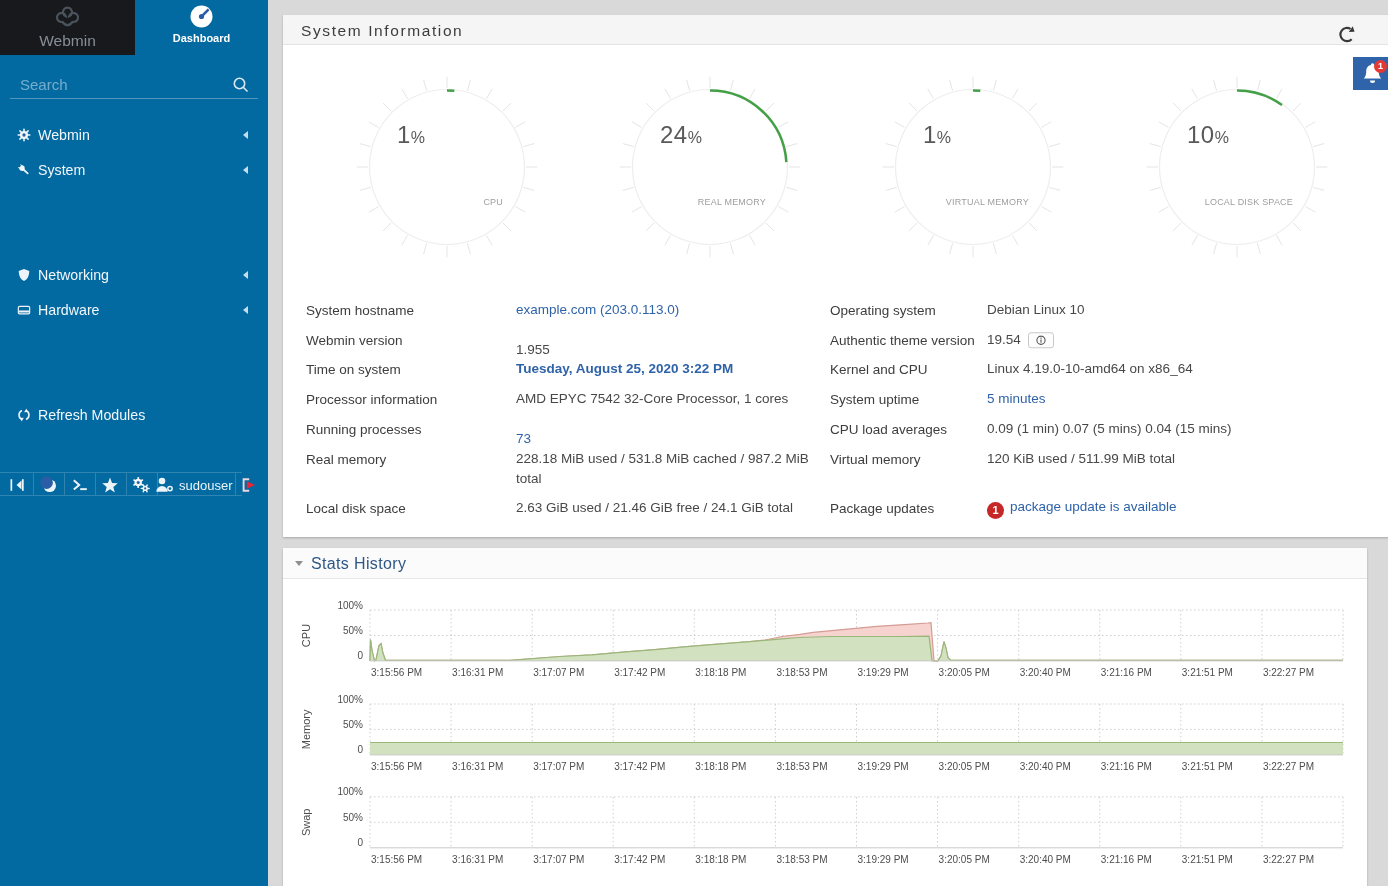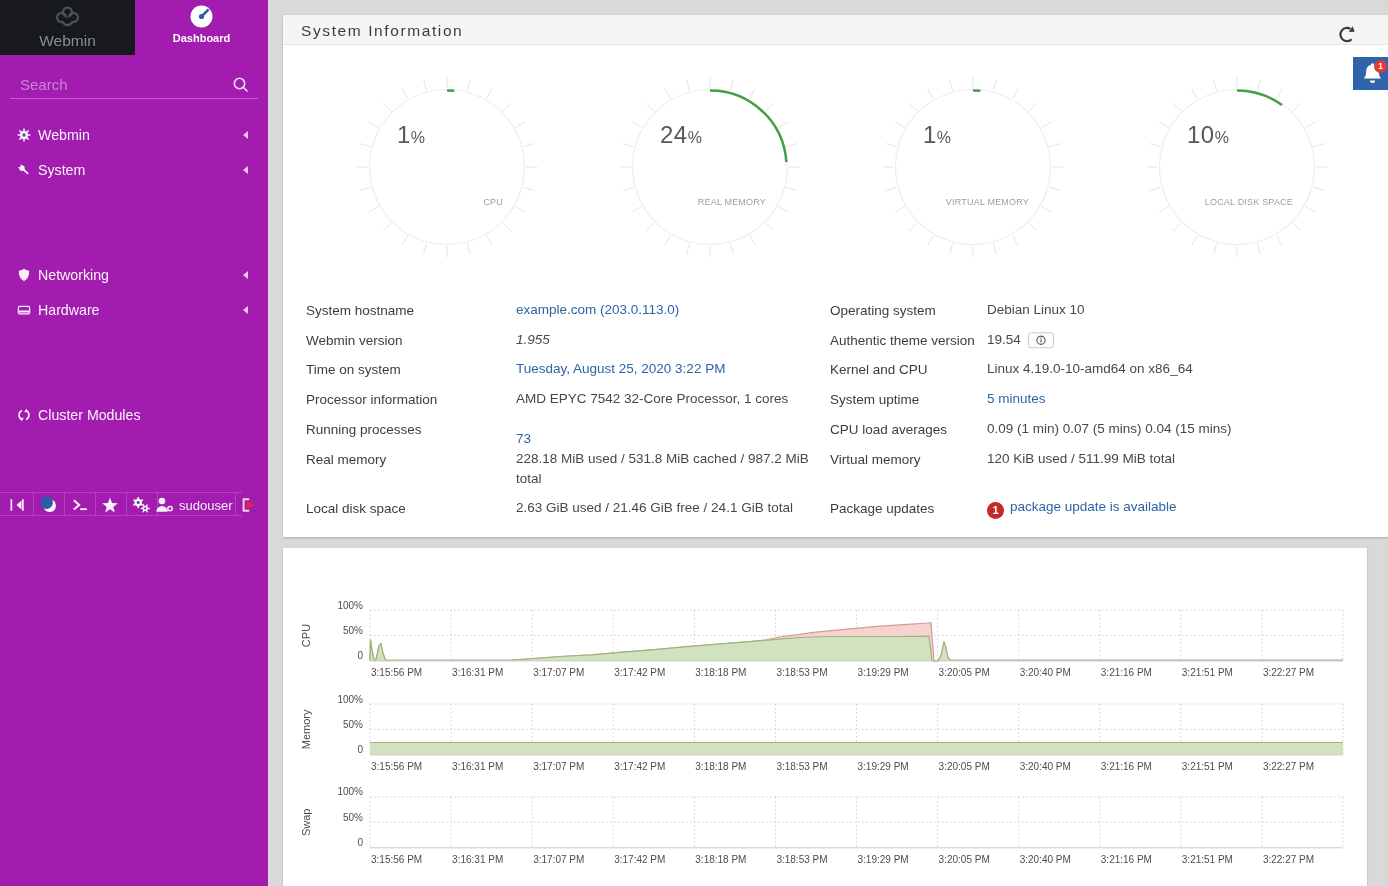--- a/index.html
+++ b/index.html
@@ -1,34 +1,34 @@
 <!DOCTYPE html>
 <html><head>
 <meta charset="utf-8">
 <style>
   * { margin:0; padding:0; box-sizing:border-box; }
   html,body { width:1388px; height:886px; overflow:hidden; }
   body { font-family:"Liberation Sans", sans-serif; background:#d9d9d9; }
   #page { position:relative; width:1388px; height:886px; overflow:hidden; }
   .abs { position:absolute; }
-  #sidebar { left:0; top:0; width:268px; height:886px; background:#a21caf;padding-left:6px; }
+  #sidebar { left:0; top:0; width:268px; height:886px; background:#0369a1;padding-left:6px; }
   #tab-webmin { left:0; top:0; width:135px; height:55px; background:#17191c; }
   .tab-label { width:100%; text-align:center; position:absolute; top:32px; }
   #tab-webmin .tab-label { color:#878e97; font-size:15.5px; }
   #tab-dash { left:135px; top:0; width:133px; height:55px; }
   #tab-dash .tab-label { color:#fff; font-weight:bold; font-size:11px; }
   #search-ph { left:20px; top:76px; font-size:15px; color:rgba(255,255,255,0.45); }
   #search-line { left:10px; top:98px; width:248px; height:1px; background:rgba(255,255,255,0.3); }
   .mi { position:absolute; left:0; width:268px; height:35px; color:rgba(255,255,255,0.95); }
   .mi .txt { position:absolute; left:38px; top:50%; transform:translateY(-50%); font-size:14.2px; }
   .mi .ico { position:absolute; left:17px; top:50%; transform:translateY(-50%); width:14px; height:14px; }
   .mi .car { position:absolute; right:20px; top:50%; transform:translateY(-50%); width:0; height:0;
              border-top:4px solid transparent; border-bottom:4px solid transparent;
              border-right:5px solid rgba(255,255,255,0.78); }
-  #toolbar { left:0; top:492px; width:242px; height:24px;
+  #toolbar { left:0; top:472px; width:242px; height:24px;
              border-top:1px solid rgba(255,255,255,0.18); border-bottom:1px solid rgba(255,255,255,0.18); }
   .sep { position:absolute; top:0; width:1px; height:22px; background:rgba(255,255,255,0.18); }
   .card { position:absolute; background:#fff; box-shadow:0 1px 2px rgba(0,0,0,0.22); }
   #card1 { left:283px; top:15px; width:1166px; height:522px; }
   #card1 .hdr { position:absolute; left:0; top:0; width:100%; height:30px; background:#f5f5f5;
                 border-bottom:1px solid #e4e4e4; }
   #card1 .hdr .t { position:absolute; left:18px; top:7px; font-size:15.5px; letter-spacing:1.6px; color:#3d3d3d; }
   #card2 { left:283px; top:548px; width:1084px; height:345px; }
   #card2 .hdr { position:absolute; left:0; top:0; width:100%; height:31px; background:#fbfbfb;
                 border-bottom:1px solid #e7e7e7; }
@@ -112,21 +112,21 @@
           <div class="txt">Hardware</div>
           <div class="car"></div>
         </div>
         <div class="mi" style="top:280px;">
           <svg class="ico" viewBox="0 0 18 18">
             <path d="M 11.70 3.20 A 6.4 6.4 0 0 1 11.70 14.80" fill="none" stroke="rgba(255,255,255,0.93)" stroke-width="2"></path>
             <path d="M 6.30 14.80 A 6.4 6.4 0 0 1 6.30 3.20" fill="none" stroke="rgba(255,255,255,0.93)" stroke-width="2"></path>
             <path d="M12.1 0.8 l1.5 4.2 -4.4 0.5 z" fill="rgba(255,255,255,0.93)"></path>
             <path d="M5.9 17.2 l-1.5 -4.2 4.4 -0.5 z" fill="rgba(255,255,255,0.93)"></path>
           </svg>
-          <div class="txt">Cluster Modules</div>
+          <div class="txt">Refresh Modules</div>
         </div>
       </div>
     <div id="toolbar" class="abs">
         <div class="sep" style="left:33px;"></div>
         <div class="sep" style="left:64px;"></div>
         <div class="sep" style="left:95px;"></div>
         <div class="sep" style="left:126px;"></div>
         <div class="sep" style="left:157px;"></div>
         <div class="sep" style="left:235px;"></div>
         <svg style="position:absolute; left:8.5px; top:3px;" width="18" height="18" viewBox="0 0 18 18">
@@ -301,23 +301,23 @@
         <line x1="933.6" y1="45.7" x2="930.6" y2="34.8" stroke="#e5e5e5" stroke-width="1"></line>
         <circle cx="954" cy="122" r="77.5" fill="#fff" stroke="#eeeeee" stroke-width="1.2"></circle>
         <path d="M 954.00 45.50 A 76.5 76.5 0 0 1 998.97 60.11" fill="none" stroke="#43a047" stroke-width="2.5"></path>
         <text x="904" y="98" font-size="24" letter-spacing="0.5" fill="#595959">10<tspan font-size="16">%</tspan></text>
         <text x="1010" y="160" text-anchor="end" font-size="9px" letter-spacing="0.2" fill="#9e9e9e">LOCAL DISK SPACE</text>
       </svg>
     <div id="table1">
         <div class="lbl" style="left:23px; top:295px;">System hostname</div>
         <div class="val" style="left:233px; top:295px;"><span class="lnk">example.com (203.0.113.0)</span></div>
         <div class="lbl" style="left:23px; top:325px;">Webmin version</div>
-        <div class="val" style="left:233px; top:325px;font-style:italic;">1.955</div>
+        <div class="val" style="left:233px; top:335px;">1.955</div>
         <div class="lbl" style="left:23px; top:354px;">Time on system</div>
-        <div class="val" style="left:233px; top:354px;"><span class="lnk">Tuesday, August 25, 2020 3:22 PM</span></div>
+        <div class="val" style="left:233px; top:354px;font-weight:bold;"><span class="lnk">Tuesday, August 25, 2020 3:22 PM</span></div>
         <div class="lbl" style="left:23px; top:384px;">Processor information</div>
         <div class="val" style="left:233px; top:384px;">AMD EPYC 7542 32-Core Processor, 1 cores</div>
         <div class="lbl" style="left:23px; top:414px;">Running processes</div>
         <div class="val" style="left:233px; top:424px;"><span class="lnk">73</span></div>
         <div class="lbl" style="left:23px; top:444px;">Real memory</div>
         <div class="val" style="left:233px; top:434.25px; transform:none;">228.18 MiB used / 531.8 MiB cached / 987.2 MiB<br>total</div>
         <div class="lbl" style="left:23px; top:493px;">Local disk space</div>
         <div class="val" style="left:233px; top:493px;">2.63 GiB used / 21.46 GiB free / 24.1 GiB total</div>
         <div class="lbl" style="left:547px; top:295px;">Operating system</div>
         <div class="val" style="left:704px; top:295px;">Debian Linux 10</div>
@@ -333,20 +333,24 @@
         <div class="val" style="left:704px; top:384px;"><span class="lnk">5 minutes</span></div>
         <div class="lbl" style="left:547px; top:414px;">CPU load averages</div>
         <div class="val" style="left:704px; top:414px;">0.09 (1 min) 0.07 (5 mins) 0.04 (15 mins)</div>
         <div class="lbl" style="left:547px; top:444px;">Virtual memory</div>
         <div class="val" style="left:704px; top:444px;">120 KiB used / 511.99 MiB total</div>
         <div class="lbl" style="left:547px; top:493px;">Package updates</div>
         <div class="val" style="left:704px; top:493px;"><span class="redbadge">1</span><span class="lnk">package update is available</span></div>
       </div>
   </div>
   <div id="card2" class="card">
+    <div class="hdr">
+      <div style="position:absolute; left:12px; top:13px; width:0; height:0; border-left:4.5px solid transparent; border-right:4.5px solid transparent; border-top:5px solid #8f8f8f;"></div>
+      <div class="t">Stats History</div>
+    </div>
     <svg id="charts" style="position:absolute; left:0; top:31px;" width="1084" height="314" viewBox="0 0 1084 314">
         <line x1="87" y1="31.0" x2="1060" y2="31.0" stroke="#cfcfcf" stroke-width="1" stroke-dasharray="1.5,2.5"></line>
         <line x1="87" y1="56.5" x2="1060" y2="56.5" stroke="#cfcfcf" stroke-width="1" stroke-dasharray="1.5,2.5"></line>
         <line x1="87.0" y1="31.0" x2="87.0" y2="81.9" stroke="#cfcfcf" stroke-width="1" stroke-dasharray="1.5,2.5"></line>
         <line x1="168.1" y1="31.0" x2="168.1" y2="81.9" stroke="#cfcfcf" stroke-width="1" stroke-dasharray="1.5,2.5"></line>
         <line x1="249.2" y1="31.0" x2="249.2" y2="81.9" stroke="#cfcfcf" stroke-width="1" stroke-dasharray="1.5,2.5"></line>
         <line x1="330.2" y1="31.0" x2="330.2" y2="81.9" stroke="#cfcfcf" stroke-width="1" stroke-dasharray="1.5,2.5"></line>
         <line x1="411.3" y1="31.0" x2="411.3" y2="81.9" stroke="#cfcfcf" stroke-width="1" stroke-dasharray="1.5,2.5"></line>
         <line x1="492.4" y1="31.0" x2="492.4" y2="81.9" stroke="#cfcfcf" stroke-width="1" stroke-dasharray="1.5,2.5"></line>
         <line x1="573.5" y1="31.0" x2="573.5" y2="81.9" stroke="#cfcfcf" stroke-width="1" stroke-dasharray="1.5,2.5"></line>

